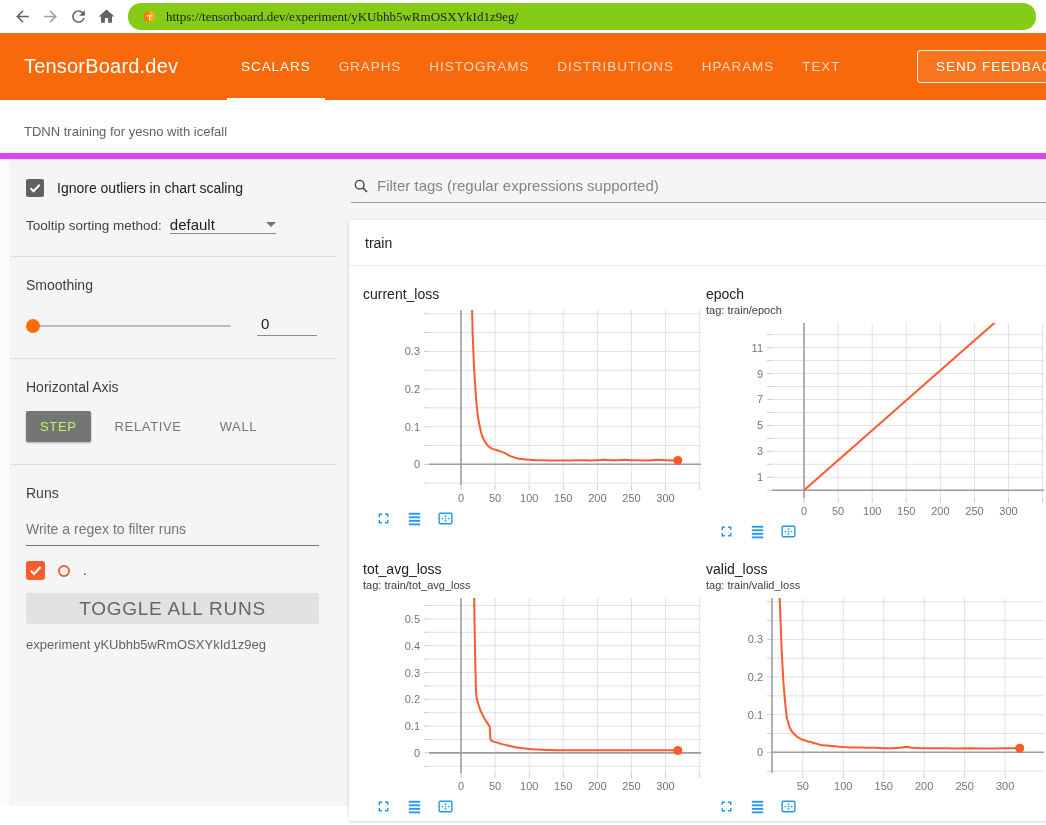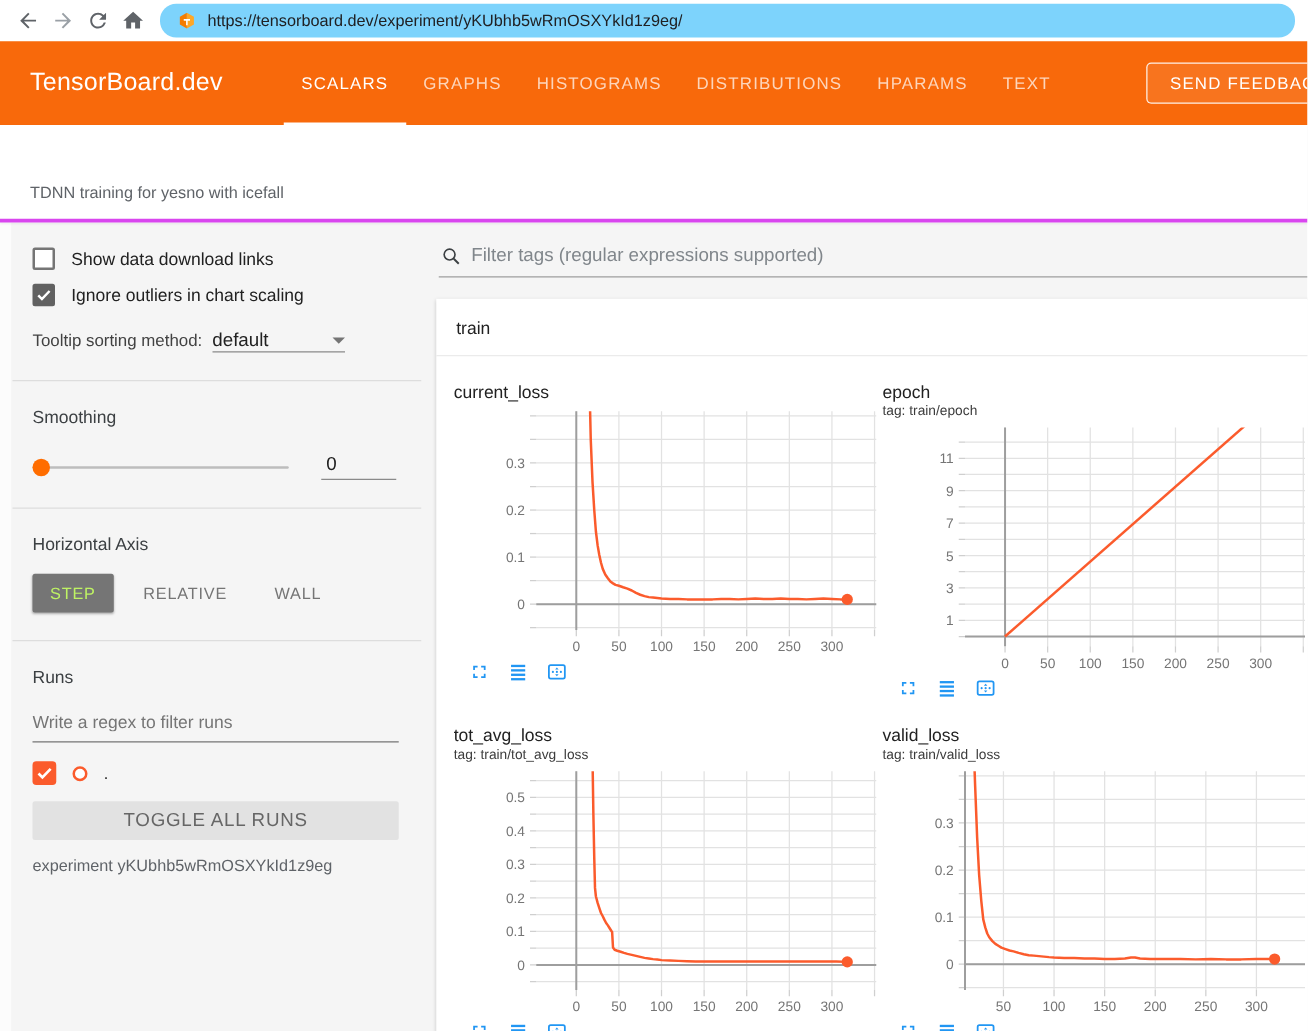--- a/index.html
+++ b/index.html
@@ -3,39 +3,39 @@
 <meta charset="utf-8">
 <style>
   * { margin:0; padding:0; box-sizing:border-box; }
   html,body { width:1046px; height:825px; overflow:hidden; background:#fff;
     font-family:"Liberation Sans", sans-serif; }
 
   
   .browser-bar { height:33px; background:#fff; display:flex; align-items:center; padding:0 10px 0 8px; }
   .nav-ic { width:28px; height:28px; display:flex; align-items:center; justify-content:center; border-radius:50%; flex:0 0 auto; cursor:pointer; }
   .nav-ic svg { width:19px; height:19px; }
-  .url-pill { flex:1; height:27px; background:#7dd3fc; border-radius:13px; margin-left:8px;
-    display:flex; align-items:center; padding:0 14px; min-width:0; }
+  .url-pill { flex:1; height:27px; background:#84cc16; border-radius:13px; margin-left:8px;
+    display:flex; align-items:center; padding:0 14px; min-width:0;font-family:Liberation Serif, serif; }
   .url-pill svg { width:15px; height:15px; margin-right:9px; flex:0 0 auto; }
   .url-text { font-size:13px; color:#202124; white-space:nowrap; overflow:hidden; }
 
   
   .tb-header { position:relative; height:67px; background:#f8690b; display:flex; align-items:stretch; padding-left:24px; }
   .tb-title { color:#fff; font-size:20px; font-weight:400; align-self:center; letter-spacing:.2px; width:163px; }
   .tabs { display:flex; align-items:stretch; margin-left:40px; }
   .tab { display:flex; align-items:center; padding:0 14px; color:rgba(255,255,255,.72);
     font-size:13.5px; font-weight:500; letter-spacing:.07em; position:relative; cursor:pointer; }
   .tab.active { color:#fff; }
   .tab.active::after { content:""; position:absolute; left:0; right:0; bottom:0; height:2px; background:#fff; }
   .feedback-btn { position:absolute; left:917px; top:17px; height:33px; padding:0 18px; white-space:nowrap;
     border:1px solid rgba(255,255,255,.9); border-radius:4px; background:rgba(255,255,255,.08);
     color:#fff; font-size:13.5px; font-weight:500; letter-spacing:.07em; display:flex; align-items:center; cursor:pointer; }
 
   
-  .page-subheader { height:78px; background:#fff; border-bottom:3px solid #d946ef;
+  .page-subheader { height:59px; background:#fff; border-bottom:6px solid #d946ef;
     box-shadow:0 1px 2px rgba(0,0,0,.06); position:relative; z-index:2; }
   .exp-title { position:absolute; left:24px; bottom:14px; font-size:13px; color:#5f6368; }
 
   
   .content { display:flex; height:647px; background:#f5f5f5; }
 
   
   .sidebar { width:337px; flex:0 0 auto; background:#f5f5f5; position:relative; padding-left:10px; }
   .sidebar::before { content:""; position:absolute; left:0; top:0; bottom:0; width:9px; background:#fcfcfc; }
   .side-sec { padding:20px 18px 22px 16px; border-bottom:1px solid #ddd; }
@@ -62,21 +62,21 @@
   .btn-flat.sel { background:#757575; color:#bef264; box-shadow:0 1px 2px rgba(0,0,0,.3); }
   .regex-input { width:100%; border:none; outline:none; background:transparent; border-bottom:1px solid #757575;
     font-size:14px; color:#212121; padding:6px 0 8px 0; margin-top:14px; font-family:inherit; }
   .regex-input::placeholder { color:#757575; }
   .run-row { display:flex; align-items:center; margin-top:15px; }
   .run-chk { width:19px; height:19px; border-radius:3px; display:flex; align-items:center; justify-content:center; cursor:pointer; }
   .run-chk svg { width:15px; height:15px; }
   .run-circle { width:12px; height:12px; border-radius:50%; border:2.5px solid; margin-left:13px; background:#fff; cursor:pointer; }
   .run-name { margin-left:13px; font-size:13px; color:#212121; }
   .toggle-btn { display:block; width:100%; height:31px; margin-top:13px; background:#e2e2e2; border:none; border-radius:2px;
-    font-size:15px; color:#666; letter-spacing:.04em; cursor:pointer; font-family:inherit; }
+    font-size:19px; color:#666; letter-spacing:.04em; cursor:pointer; font-family:inherit; }
   .exp-label { margin-top:13px; font-size:13px; color:#5f6368; }
 
   
   .main { flex:1; min-width:0; padding-left:12px; }
   .filter-row { display:flex; align-items:center; margin:12px 0 0 2px; border-bottom:1px solid #9e9e9e; padding:6px 0 8px 2px; }
   .filter-row svg { width:16px; height:16px; margin-right:8px; flex:0 0 auto; }
   .filter-input { flex:1; border:none; outline:none; background:transparent; font-size:15px; color:#212121; font-family:inherit; }
   .filter-input::placeholder { color:#80868b; }
   .card { margin-top:17px; width:800px; background:#fff; box-shadow:0 1px 3px rgba(0,0,0,.18); }
   .card-header { height:46px; line-height:46px; padding-left:16px; font-size:14px; color:#212121;
@@ -137,24 +137,20 @@
 </div>
 
 <div class="page-subheader">
   <div class="exp-title">TDNN training for yesno with icefall</div>
 </div>
 
 <div class="content">
 
   <div class="sidebar">
     <div class="side-sec">
-      <div class="chk-row">
-        <span class="chk"></span>
-        <span class="chk-label">Show data download links</span>
-      </div>
       <div class="chk-row">
         <span class="chk checked">
           <svg viewBox="0 0 24 24">
               <path d="M4.5 12.5l5 5L20 6.5" stroke="#fff" stroke-width="3.4" fill="none"></path>
             </svg>
         </span>
         <span class="chk-label">Ignore outliers in chart scaling</span>
       </div>
       <div class="tooltip-row">
         <span class="tooltip-label">Tooltip sorting method:</span>

